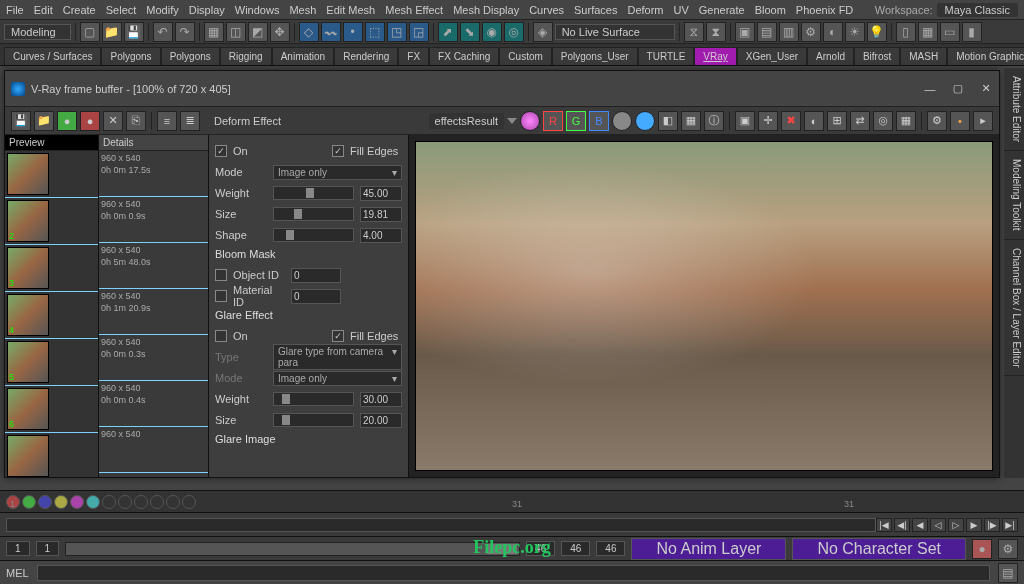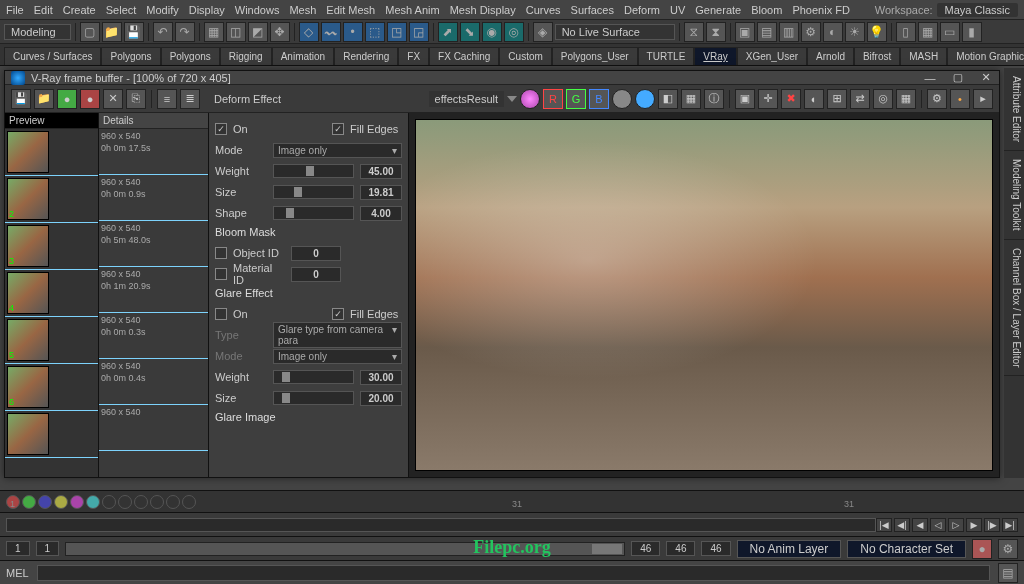--- a/index.html
+++ b/index.html
@@ -15,25 +15,25 @@
 
 .shelf-row { background: #3a3a3a; display: flex; align-items: center; gap: 2px; padding: 2px 4px; border-bottom: 1px solid #222; height: 24px; }
 .shelf-select { background: #333; color: #ccc; border: 1px solid #555; padding: 1px 14px 1px 6px; font-size: 11px; }
 .shelf-btn { width: 20px; height: 20px; background: #555; border: 1px solid #222; display: inline-flex; align-items: center; justify-content: center; font-size: 12px; color: #aaa; }
 .shelf-btn.blue { background: #2a5a8a; }
 .shelf-btn.teal { background: #1a6a6a; }
 .sep { width: 1px; height: 18px; background: #222; margin: 0 2px; }
 
 .tabstrip { background: #333; display: flex; gap: 0; padding: 0 4px; border-bottom: 1px solid #111; height: 22px; align-items: end; overflow: hidden; }
 .tabstrip .tab { padding: 3px 8px; background: #3a3a3a; border: 1px solid #222; border-bottom: none; font-size: 10px; white-space: nowrap; }
-.tabstrip .tab.active { background: #0f172a; text-decoration: underline; }
+.tabstrip .tab.active { background: #a21caf; text-decoration: underline; }
 
 
 .vfb { position: absolute; left: 4px; top: 70px; width: 996px; height: 408px; background: #3e3e3e; border: 1px solid #111; box-shadow: 0 0 8px rgba(0,0,0,.5); display: flex; flex-direction: column; }
-.vfb-title { background: #444; padding: 2px 6px; display: flex; align-items: center; gap: 6px; height: 14px; border-bottom: 1px solid #222; }
+.vfb-title { background: #444; padding: 2px 6px; display: flex; align-items: center; gap: 6px; height: 36px; border-bottom: 1px solid #222; }
 .vfb-title .ico { width: 14px; height: 14px; background: radial-gradient(circle,#3af,#048); border-radius: 2px; }
 .vfb-title .wbtns { margin-left: auto; display: flex; gap: 14px; }
 .vfb-title .wbtns span { width: 14px; height: 14px; display: inline-flex; align-items: center; justify-content: center; }
 
 .vfb-toolbar { background: #3a3a3a; display: flex; align-items: center; gap: 3px; padding: 3px 6px; height: 28px; border-bottom: 1px solid #222; }
 .vfb-toolbar .sq { width: 20px; height: 20px; background: #555; border: 1px solid #222; display:inline-flex; align-items:center; justify-content:center; font-size:11px; }
 .vfb-toolbar .sq.red { color:#f44; border-color:#f44; }
 .vfb-toolbar .sq.grn { color:#4f4; border-color:#4f4; }
 .vfb-toolbar .sq.blu { color:#48f; border-color:#48f; }
 .vfb-toolbar .sq.round { border-radius:50%; background:#bbb; }
@@ -57,21 +57,21 @@
 
 
 .bloom { width: 200px; background: #3e3e3e; border-right: 1px solid #111; padding: 4px 6px; overflow:hidden; font-size:11px; }
 .bloom h4 { font-size: 11px; font-weight: normal; margin: 4px 0 6px; color:#ddd; }
 .bloom .row { display: flex; align-items: center; gap: 6px; margin: 3px 0; height:18px; }
 .bloom .row label { flex: 0 0 52px; }
 .bloom .chk { width:12px; height:12px; border:1px solid #888; display:inline-flex; align-items:center; justify-content:center; font-size:9px; background:#333; }
 .bloom .chk.on::after { content:"✓"; color:#ccc; }
 .bloom .slider { flex:1; height:14px; background:#2a2a2a; border:1px solid #555; position:relative; }
 .bloom .slider::after { content:""; position:absolute; top:1px; width:8px; height:10px; background:#888; left:var(--p,20%); }
-.bloom .num { width: 42px; background:#2a2a2a; border:1px solid #555; color:#ccc; font-size:10px; padding:1px 2px; text-align:center;font-weight:bold; }
+.bloom .num { width: 42px; background:#2a2a2a; border:1px solid #555; color:#ccc; font-size:10px; padding:1px 2px; text-align:left; }
 .bloom .num.sel { border-color:#4af; }
 .bloom .sel { flex:1; background:#2a2a2a; border:1px solid #555; color:#aaa; font-size:10px; padding:1px 4px; display:flex; justify-content:space-between; }
 .bloom .dim { color:#777; }
 
 
 .render { flex:1; background:#222; position:relative; }
 .render .img { position:absolute; inset:6px; background:
   radial-gradient(ellipse at 30% 40%, rgba(255,255,255,.3), transparent 40%),
   linear-gradient(180deg,#8a9a7a 0%,#b8a080 25%,#a07050 45%,#6a5a4a 65%,#8a7a6a 100%);
   border:1px solid #000; }
@@ -84,41 +84,41 @@
 .bottoms { position:absolute; left:0; right:0; bottom:0; }
 .statusrow { background:#333; display:flex; align-items:center; gap:2px; padding:2px 6px; height:22px; border-top:1px solid #111; }
 .statusrow .dot { width:14px; height:14px; border-radius:50%; border:1px solid #555; }
 .timeslider { background:#3a3a3a; height:24px; display:flex; align-items:center; padding:0 6px; border-top:1px solid #111; position:relative; }
 .timeslider .track { flex:1; height:14px; background:#2a2a2a; border:1px solid #555; position:relative; }
 .timeslider .mark { position:absolute; top:-14px; font-size:9px; color:#888; }
 .rangerow { background:#3a3a3a; height:24px; display:flex; align-items:center; gap:6px; padding:0 6px; border-top:1px solid #111; }
 .rangerow .box { background:#2a2a2a; border:1px solid #555; padding:1px 8px; font-size:10px; }
 .rangerow .bar { flex:1; height:14px; background:#555; border:1px solid #222; position:relative; }
 .rangerow .bar::after { content:""; position:absolute; right:2px; top:1px; bottom:1px; width:30px; background:#777; }
-.rangerow .drop { background:#0f172a; border:1px solid #555; padding:1px 12px; font-size:12px; }
+.rangerow .drop { background:#4c1d95; border:1px solid #555; padding:1px 24px; font-size:16px; }
 .playbtns { display:flex; gap:2px; }
 .playbtns span { width:16px; height:14px; background:#444; border:1px solid #222; font-size:9px; display:inline-flex; align-items:center; justify-content:center; }
 .cmdrow { background:#444; height:24px; display:flex; align-items:center; gap:8px; padding:0 6px; border-top:1px solid #111; }
 .cmdrow .cmdbox { flex:1; height:16px; background:#2a2a2a; border:1px solid #555; }
 .watermark { position:absolute; left:50%; bottom:26px; transform:translateX(-50%); color:#22c55e; font-size:18px; font-weight:bold; font-family:Georgia,serif; pointer-events:none; }
 </style>
 </head>
 <body>
 
 <div class="main-menu">
   <span>File</span>
   <span>Edit</span>
   <span>Create</span>
   <span>Select</span>
   <span>Modify</span>
   <span>Display</span>
   <span>Windows</span>
   <span>Mesh</span>
   <span>Edit Mesh</span>
-  <span>Mesh Anim</span>
+  <span>Mesh Effect</span>
   <span>Mesh Display</span>
   <span>Curves</span>
   <span>Surfaces</span>
   <span>Deform</span>
   <span>UV</span>
   <span>Generate</span>
   <span>Bloom</span>
   <span>Phoenix FD</span>
   <div class="workspace-pill">
     <span class="lbl">Workspace:</span>

